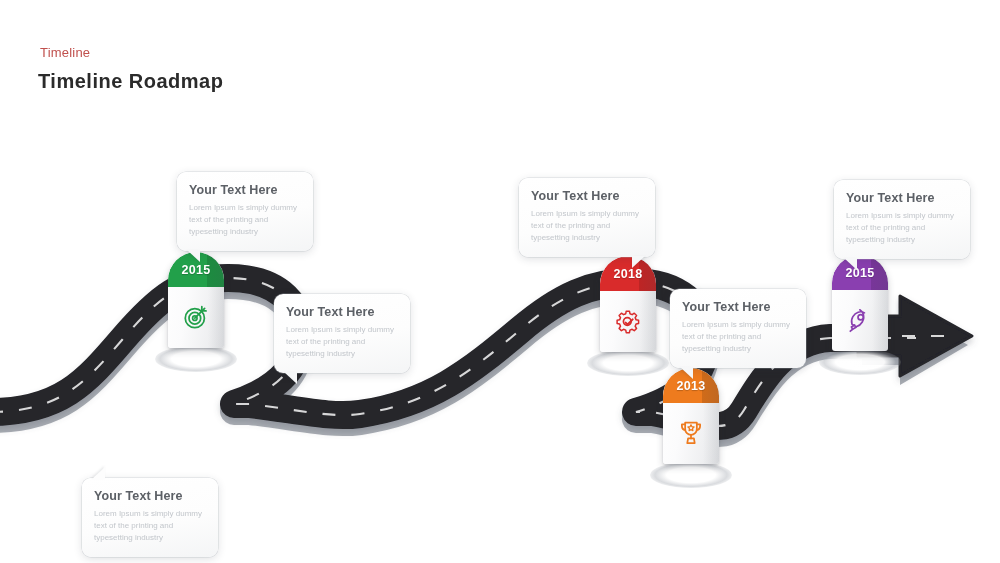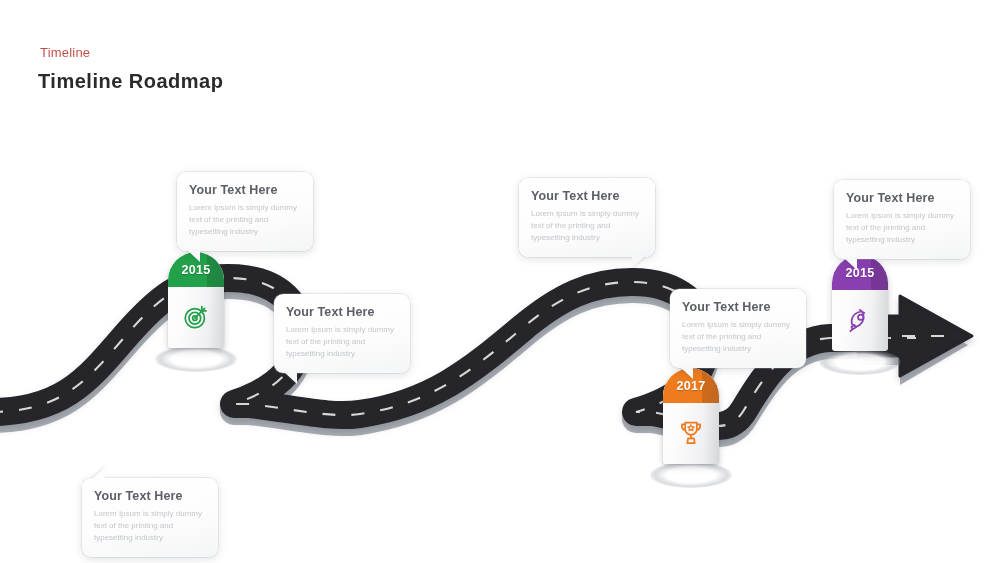--- a/index.html
+++ b/index.html
@@ -183,26 +183,41 @@
           <circle cx="11" cy="13" r="1.9"></circle>
           <path d="M11 13 L19.4 4.6"></path>
           <path d="M17 3.2v3.6h3.6"></path>
         </svg>
       </div>
       <div class="pin-gloss"></div>
     </div>
   </div>
 
 
+  <div class="pin" style="left:600px; top:256px;">
+    <div class="pin-shadow"></div>
+    <div class="pin-body">
+      <div class="pin-cap" style="background:#d92b2b;"></div>
+      <div class="pin-year">2018</div>
+      <div class="pin-icon">
+        <svg viewBox="0 0 24 24" fill="none" stroke="#d92b2b" stroke-width="1.5" stroke-linecap="round" stroke-linejoin="round">
+          <path d="M10.4 2.6h3.2l.5 2.5 2.2.9 2.1-1.4 2.3 2.3-1.4 2.1.9 2.2 2.5.5v3.2l-2.5.5-.9 2.2 1.4 2.1-2.3 2.3-2.1-1.4-2.2.9-.5 2.5h-3.2l-.5-2.5-2.2-.9-2.1 1.4-2.3-2.3 1.4-2.1-.9-2.2-2.5-.5v-3.2l2.5-.5.9-2.2-1.4-2.1 2.3-2.3 2.1 1.4 2.2-.9z" transform="scale(.86) translate(1.8,1.6)"></path>
+          <circle cx="11.4" cy="12.4" r="3.3"></circle>
+          <path d="M10 13.4l1.6 1.6 4.4-4.4" stroke-width="1.7"></path>
+        </svg>
+      </div>
+      <div class="pin-gloss"></div>
+    </div>
+  </div>
 
   <div class="pin" style="left:663px; top:368px;">
     <div class="pin-shadow"></div>
     <div class="pin-body">
       <div class="pin-cap" style="background:#ee7b1e;"></div>
-      <div class="pin-year">2017</div>
+      <div class="pin-year">2013</div>
       <div class="pin-icon">
         <svg viewBox="0 0 24 24" fill="none" stroke="#ee7b1e" stroke-width="1.5" stroke-linecap="round" stroke-linejoin="round">
           <path d="M7 3.2h10v5.4a5 5 0 0 1-10 0z"></path>
           <path d="M7 4.6H4.2v1.6A3.4 3.4 0 0 0 7 9.5"></path>
           <path d="M17 4.6h2.8v1.6A3.4 3.4 0 0 1 17 9.5"></path>
           <path d="M12 13.6v3.1"></path>
           <path d="M8.8 20.6h6.4l-.7-3.9H9.5z"></path>
           <path d="M12 4.9l.8 1.7 1.8.25-1.3 1.3.3 1.8-1.6-.85-1.6.85.3-1.8-1.3-1.3 1.8-.25z" stroke-width="1.1"></path>
         </svg>
       </div>

